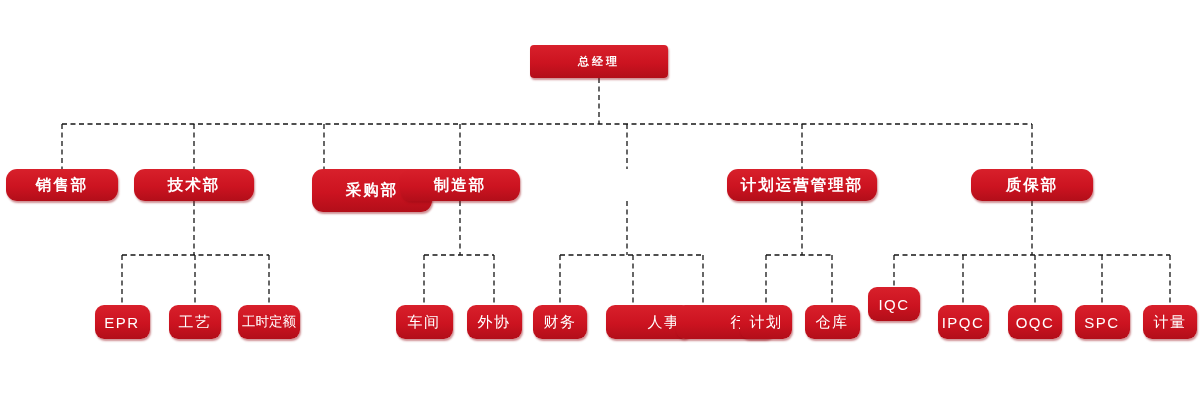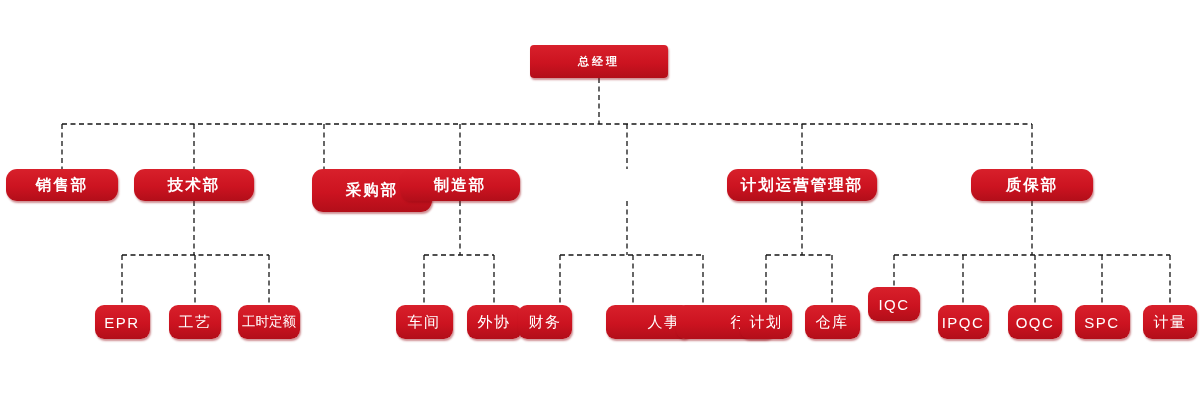--- a/index.html
+++ b/index.html
@@ -87,21 +87,21 @@
     </div>
     <div class="node level2" style="left: 400px; top: 169px; width: 120px; height: 32px;">
       <span>制造部</span>
     </div>
     <div class="node level3" style="left: 395.5px; top: 305px; width: 57px; height: 34px;">
       <span>车间</span>
     </div>
     <div class="node level3" style="left: 466.5px; top: 305px; width: 55px; height: 34px;">
       <span>外协</span>
     </div>
-    <div class="node level3" style="left: 518px; top: 305px; width: 54px; height: 34px;">
+    <div class="node level3" style="left: 533px; top: 305px; width: 54px; height: 34px;">
       <span>财务</span>
     </div>
     <div class="node level3" style="left: 606px; top: 305px; width: 54px; height: 34px; padding-left: 31px;">
       <span>人事</span>
     </div>
     <div class="node level3" style="left: 676px; top: 305px; width: 54px; height: 34px; padding-left: 44px;">
       <span>行政</span>
     </div>
     <div class="node level2" style="left: 727px; top: 169px; width: 150px; height: 32px;">
       <span>计划运营管理部</span>

